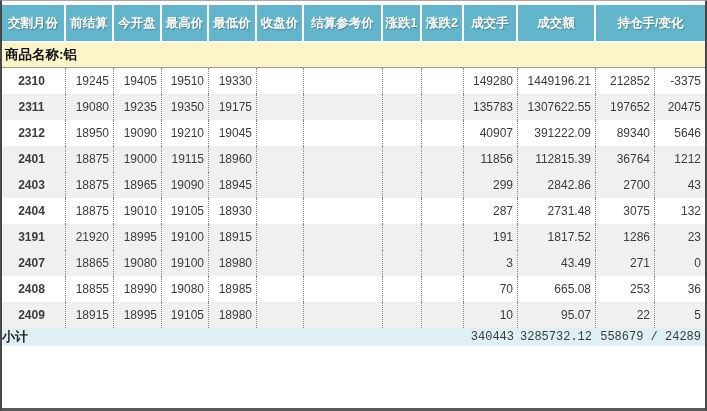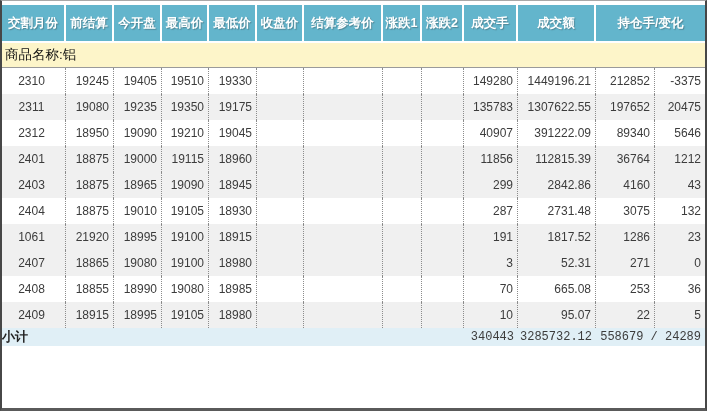--- a/index.html
+++ b/index.html
@@ -36,41 +36,41 @@
     overflow:hidden;
     border-right:2px solid #ffffff;
     border-bottom:2px solid #ffffff;
     text-shadow:1px 1px 1px rgba(50,50,50,0.35);
     margin-top:48px;
   }
   thead th:last-child{border-right:none;text-align:center;}
   
   td.product{
     background:#fdf5c9;
-    font-weight:normal;
+    font-weight:bold;
     font-size:13.5px;
     color:#111;
     height:24px;
     padding:0 0 0 3px;
     border-bottom:1px solid #9a9a9a;
     white-space:nowrap;
   }
   
   tbody.data td{
     height:26px;
     padding:0 4px 0 0;
     white-space:nowrap;
     overflow:hidden;
     border-right:1px dotted #8c8c8c;
     background:#ffffff;
   }
   tbody.data td:last-child{border-right:none;}
   tbody.data tr.stripe td{background:#f0f0f0;}
   td.c-num{text-align:right;}
-  td.c-month{text-align:center;padding:0;}
+  td.c-month{text-align:center;padding:0;font-weight:bold;}
   
   tr.subtotal td{
     background:#e0eff6;
     height:16px;
     padding:0 4px 0 0;
     white-space:nowrap;
   }
   td.sub-label{
     font-weight:bold;
     font-size:13px;
@@ -187,40 +187,40 @@
           <td class="c-num">18875</td>
           <td class="c-num">18965</td>
           <td class="c-num">19090</td>
           <td class="c-num">18945</td>
           <td class="c-num"></td>
           <td class="c-num"></td>
           <td class="c-num"></td>
           <td class="c-num"></td>
           <td class="c-num">299</td>
           <td class="c-num">2842.86</td>
-          <td class="c-num">4160</td>
+          <td class="c-num">2700</td>
           <td class="c-num">43</td>
         </tr>
         <tr>
           <td class="c-month">2404</td>
           <td class="c-num">18875</td>
           <td class="c-num">19010</td>
           <td class="c-num">19105</td>
           <td class="c-num">18930</td>
           <td class="c-num"></td>
           <td class="c-num"></td>
           <td class="c-num"></td>
           <td class="c-num"></td>
           <td class="c-num">287</td>
           <td class="c-num">2731.48</td>
           <td class="c-num">3075</td>
           <td class="c-num">132</td>
         </tr>
         <tr class="stripe">
-          <td class="c-month">1061</td>
+          <td class="c-month">3191</td>
           <td class="c-num">21920</td>
           <td class="c-num">18995</td>
           <td class="c-num">19100</td>
           <td class="c-num">18915</td>
           <td class="c-num"></td>
           <td class="c-num"></td>
           <td class="c-num"></td>
           <td class="c-num"></td>
           <td class="c-num">191</td>
           <td class="c-num">1817.52</td>
@@ -231,21 +231,21 @@
           <td class="c-month">2407</td>
           <td class="c-num">18865</td>
           <td class="c-num">19080</td>
           <td class="c-num">19100</td>
           <td class="c-num">18980</td>
           <td class="c-num"></td>
           <td class="c-num"></td>
           <td class="c-num"></td>
           <td class="c-num"></td>
           <td class="c-num">3</td>
-          <td class="c-num">52.31</td>
+          <td class="c-num">43.49</td>
           <td class="c-num">271</td>
           <td class="c-num">0</td>
         </tr>
         <tr>
           <td class="c-month">2408</td>
           <td class="c-num">18855</td>
           <td class="c-num">18990</td>
           <td class="c-num">19080</td>
           <td class="c-num">18985</td>
           <td class="c-num"></td>

